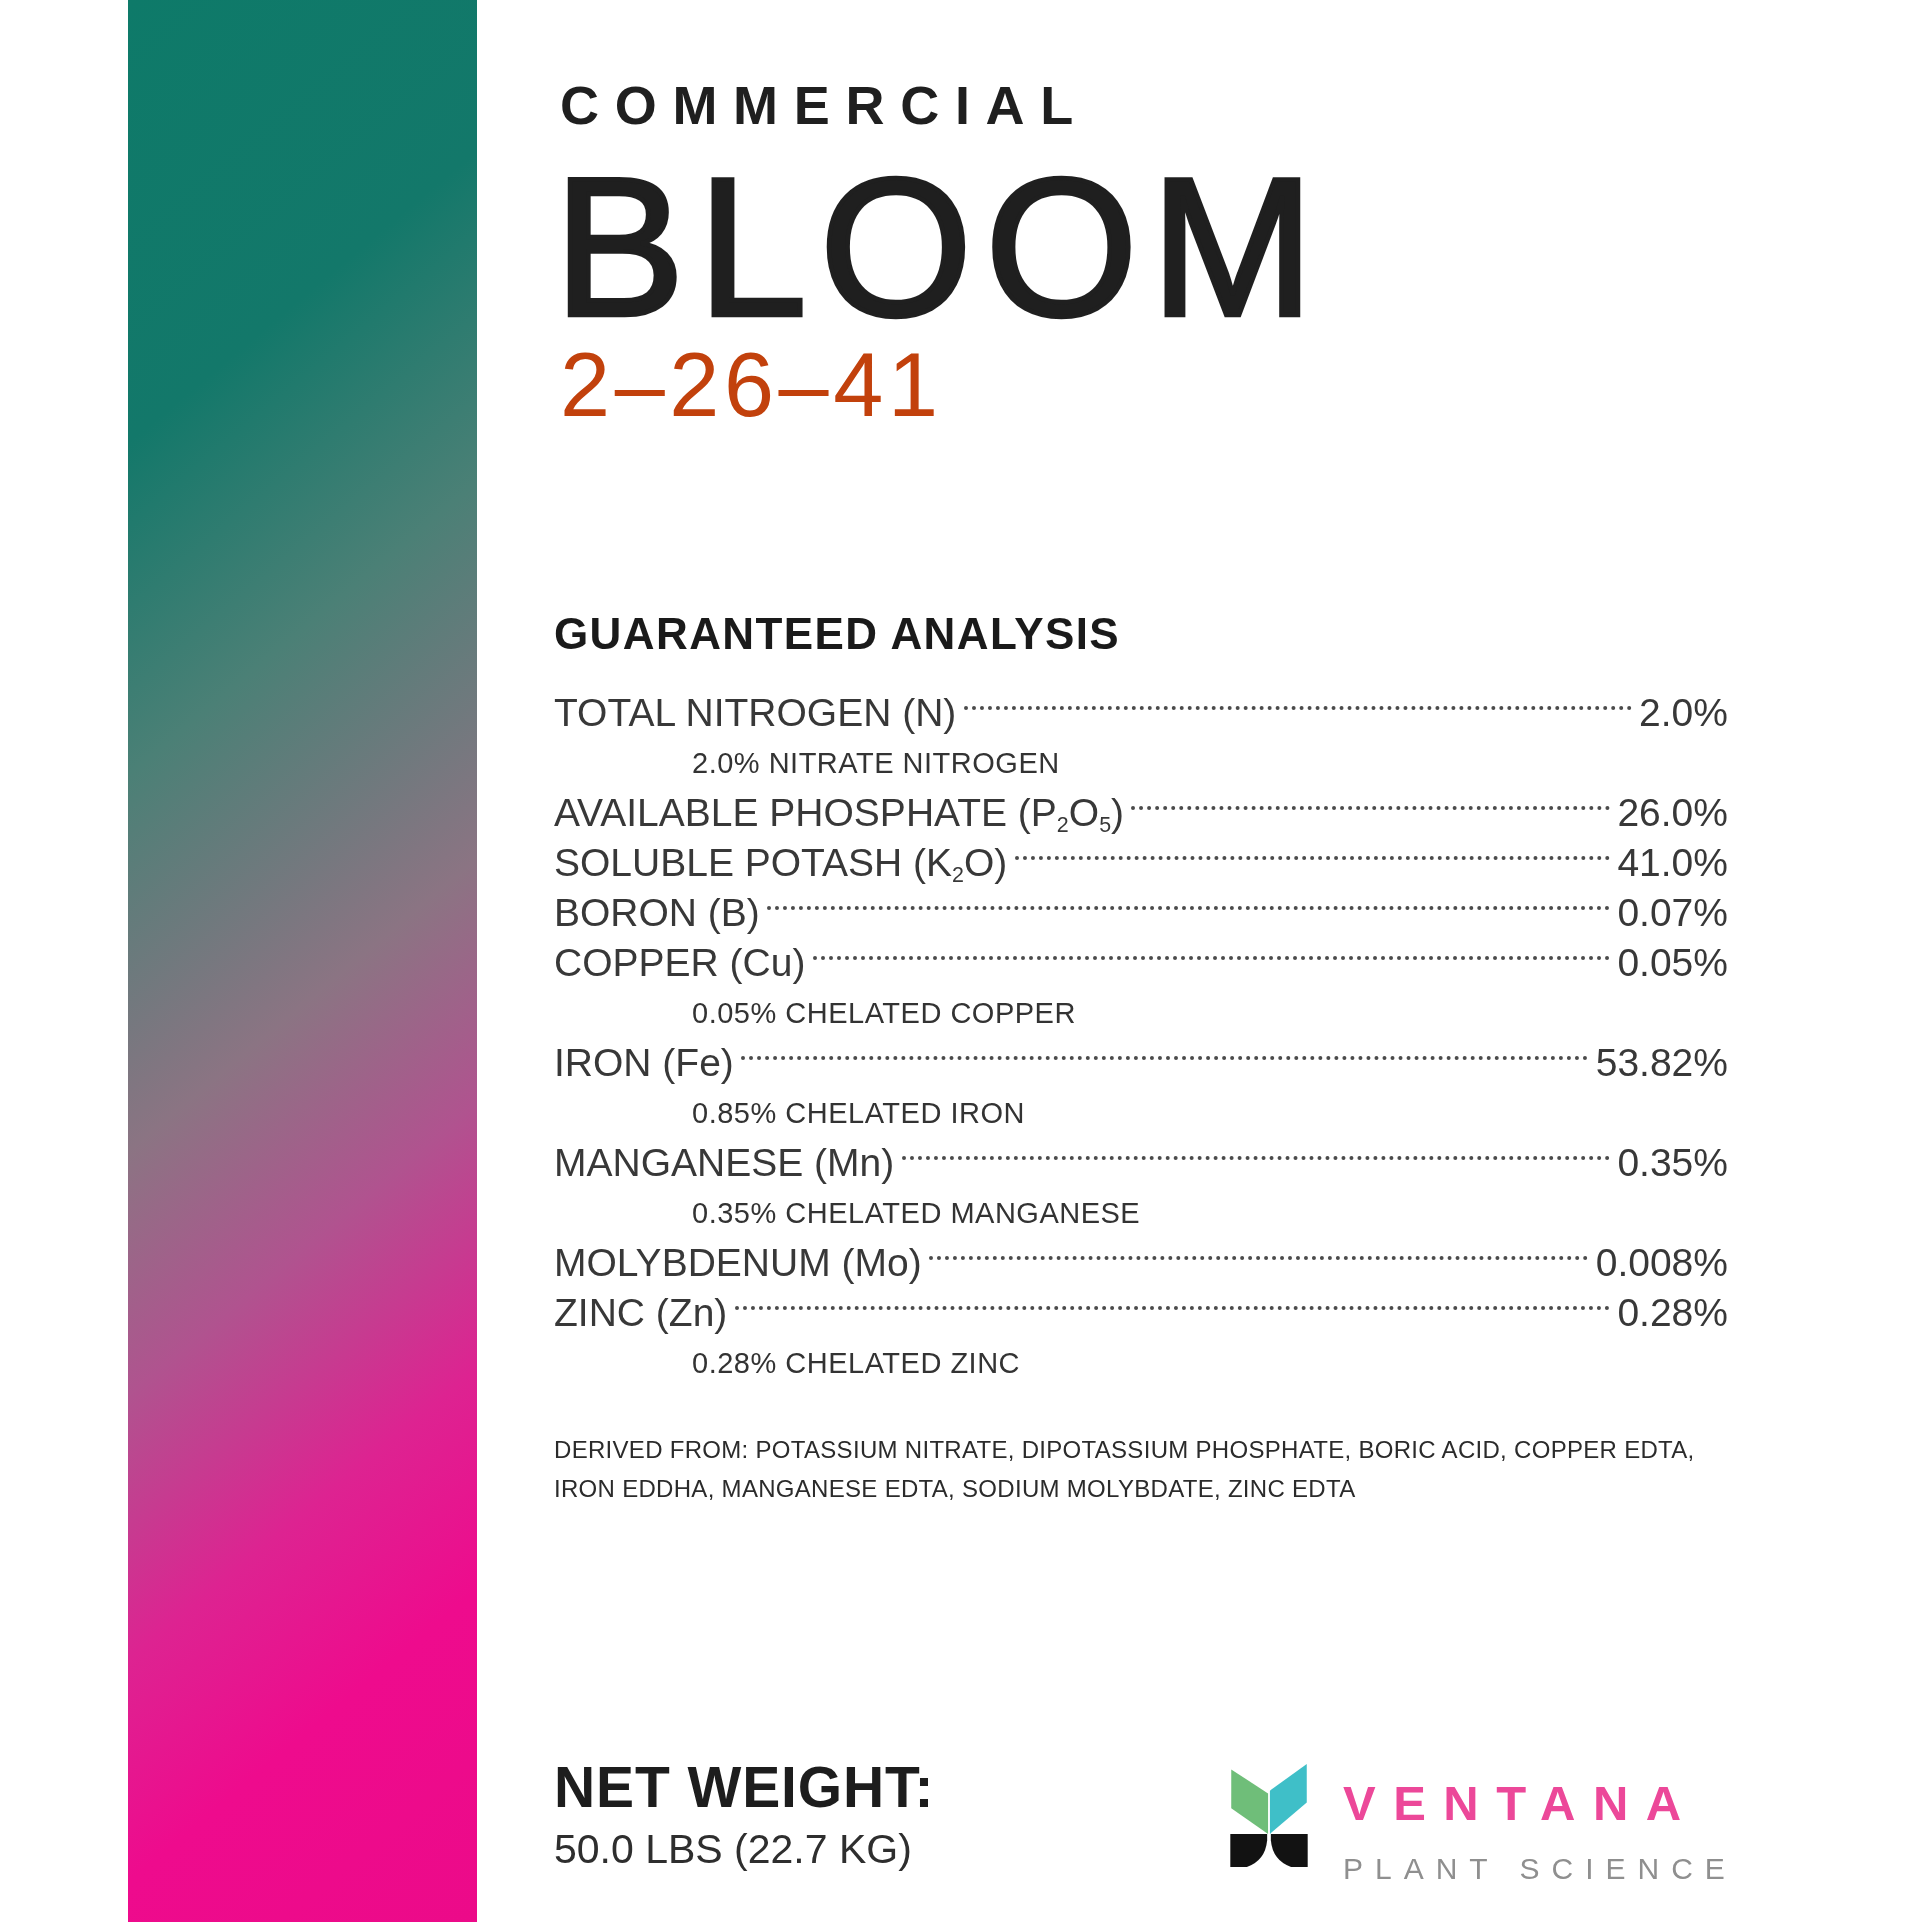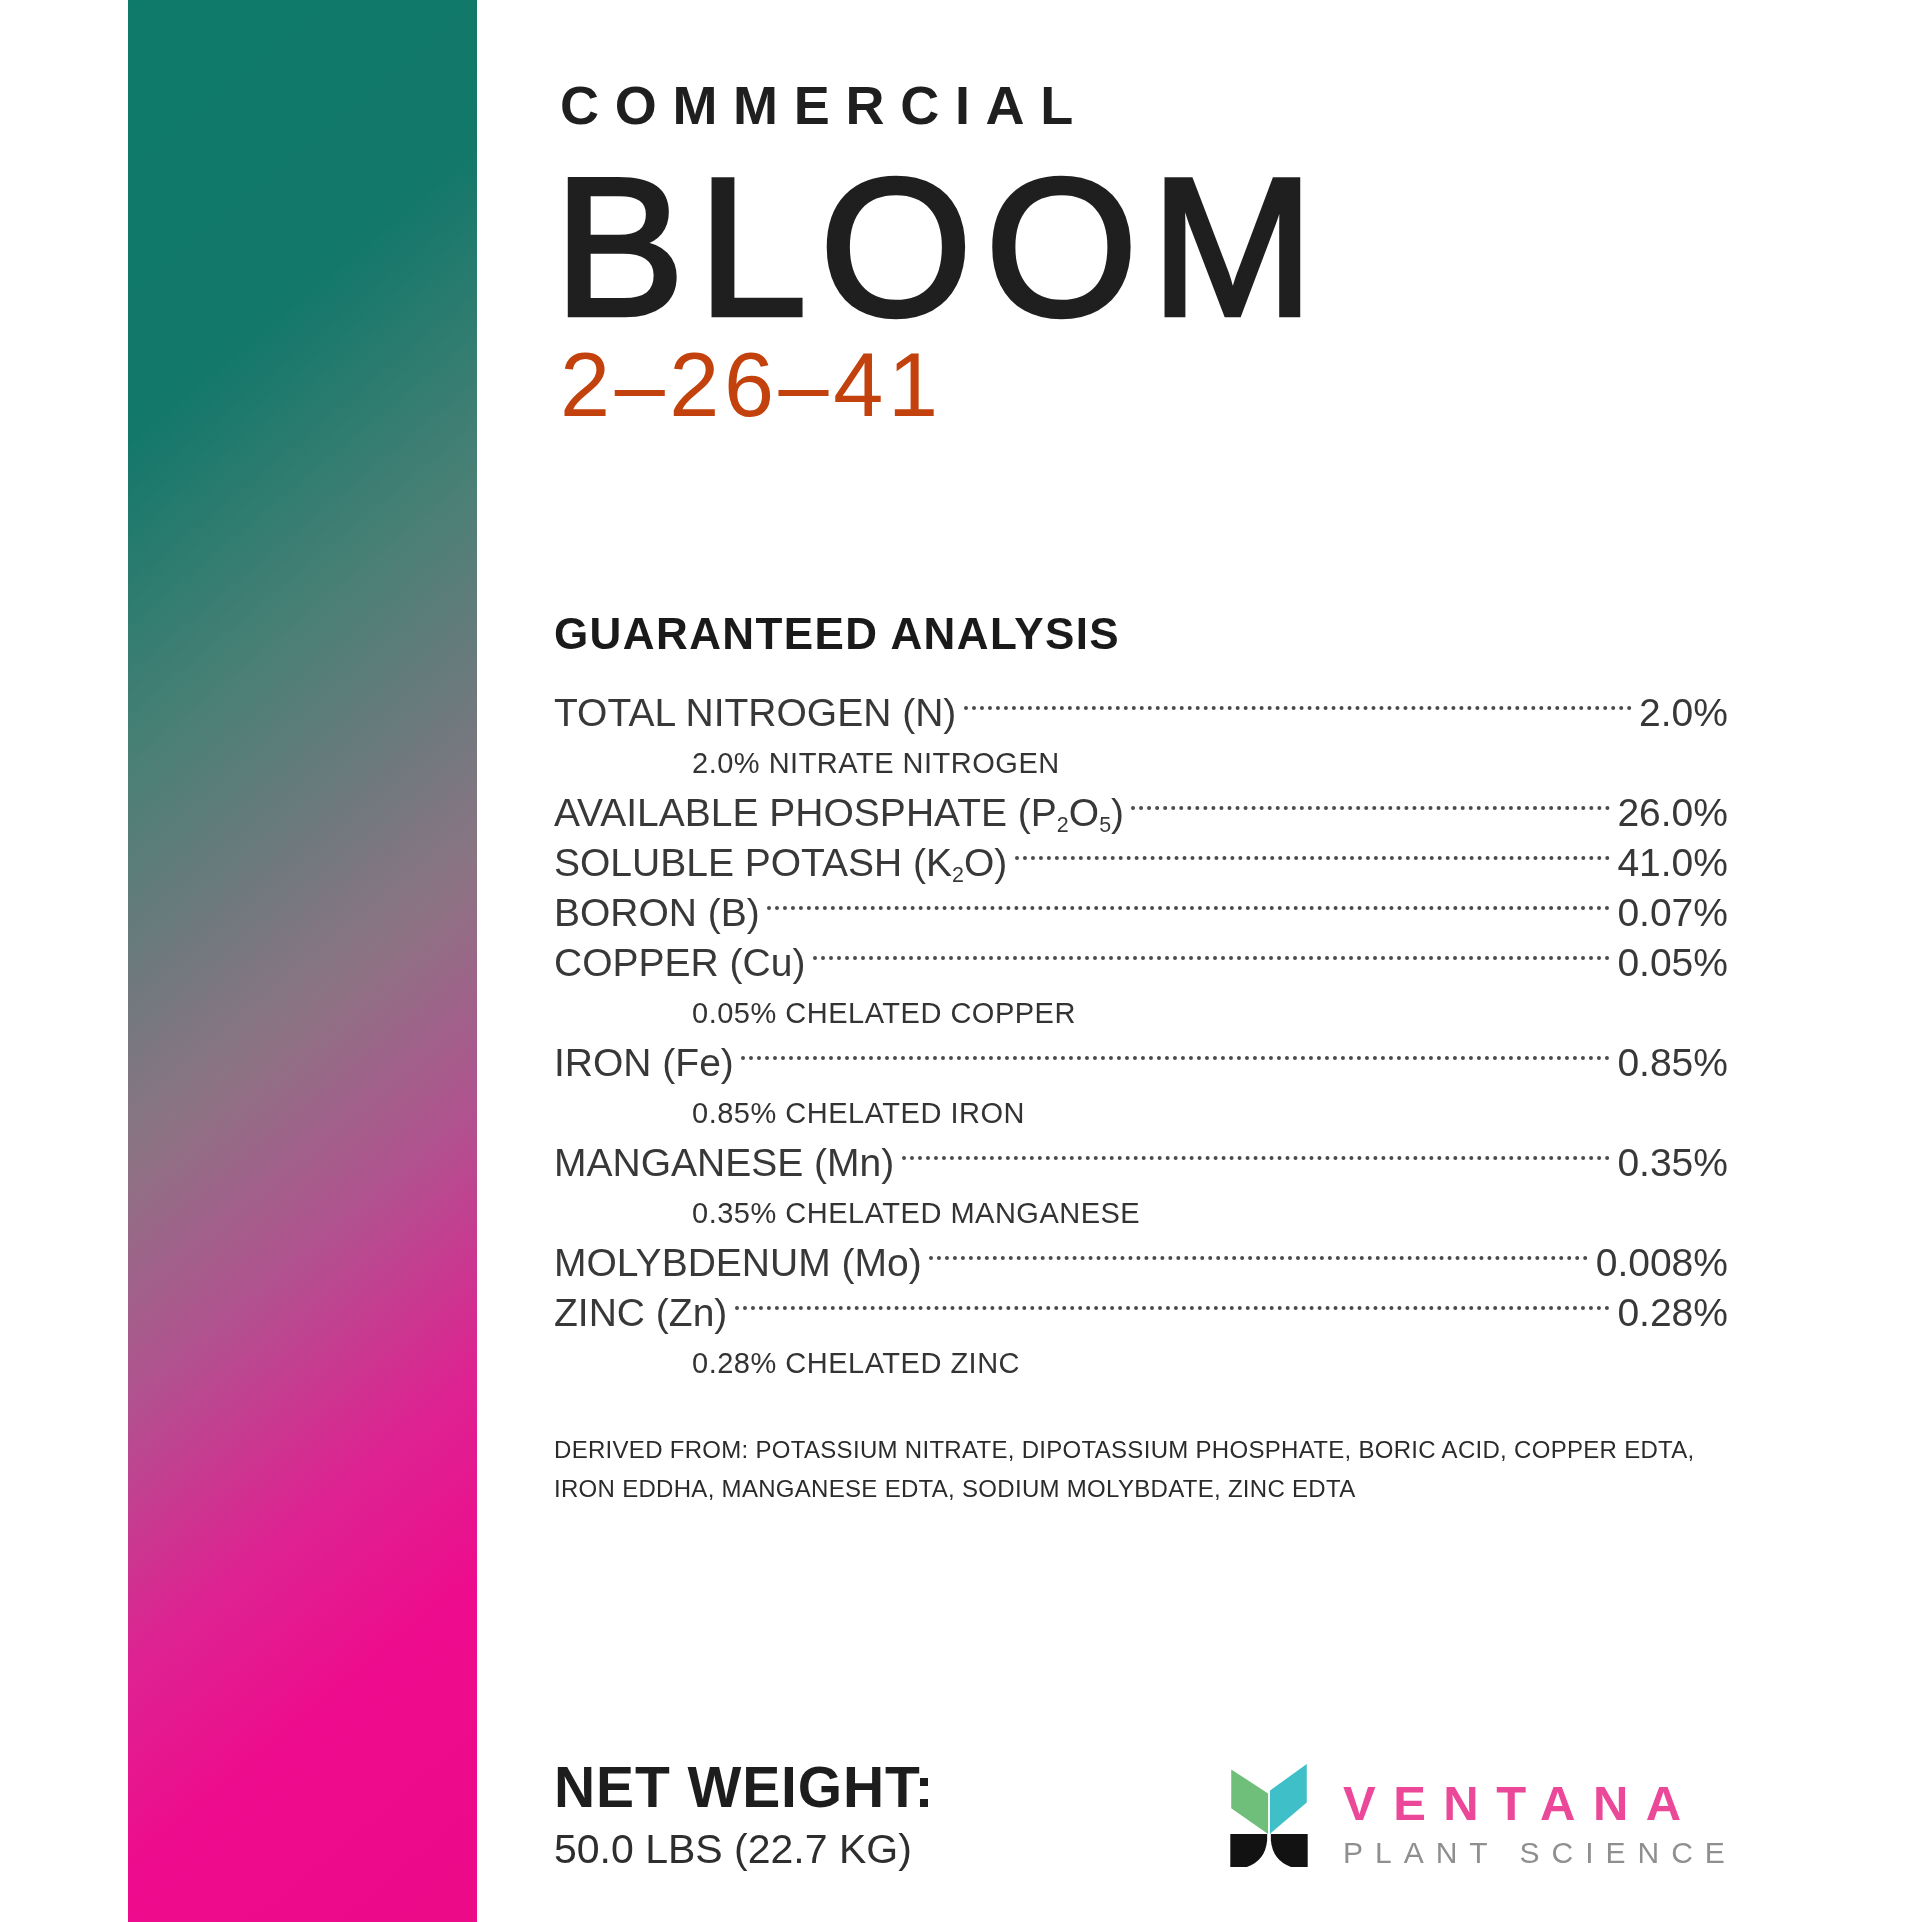--- a/index.html
+++ b/index.html
@@ -169,21 +169,21 @@
   }
   .brand-name {
     font-size: 49px;
     font-weight: 700;
     letter-spacing: 17.5px;
     color: #ec4899;
     line-height: 1;
     white-space: nowrap;
   }
   .brand-tagline {
-    margin-top: 10px;
+    margin-top: 26px;
     font-size: 30px;
     font-weight: 400;
     letter-spacing: 12px;
     color: #8f8f8f;
     line-height: 1;
     white-space: nowrap;
   }
 </style>
 </head>
 <body>
@@ -222,21 +222,21 @@
       </div>
       <div class="analysis-row">
         <span class="row-label"><span>COPPER (Cu)</span></span>
         <span class="dot-leader"></span>
         <span class="row-value">0.05%</span>
       </div>
       <div class="nutrient-subnote">0.05% CHELATED COPPER</div>
       <div class="analysis-row">
         <span class="row-label"><span>IRON (Fe)</span></span>
         <span class="dot-leader"></span>
-        <span class="row-value">0.85%</span>
+        <span class="row-value">53.82%</span>
       </div>
       <div class="nutrient-subnote">0.85% CHELATED IRON</div>
       <div class="analysis-row">
         <span class="row-label"><span>MANGANESE (Mn)</span></span>
         <span class="dot-leader"></span>
         <span class="row-value">0.35%</span>
       </div>
       <div class="nutrient-subnote">0.35% CHELATED MANGANESE</div>
       <div class="analysis-row">
         <span class="row-label"><span>MOLYBDENUM (Mo)</span></span>

